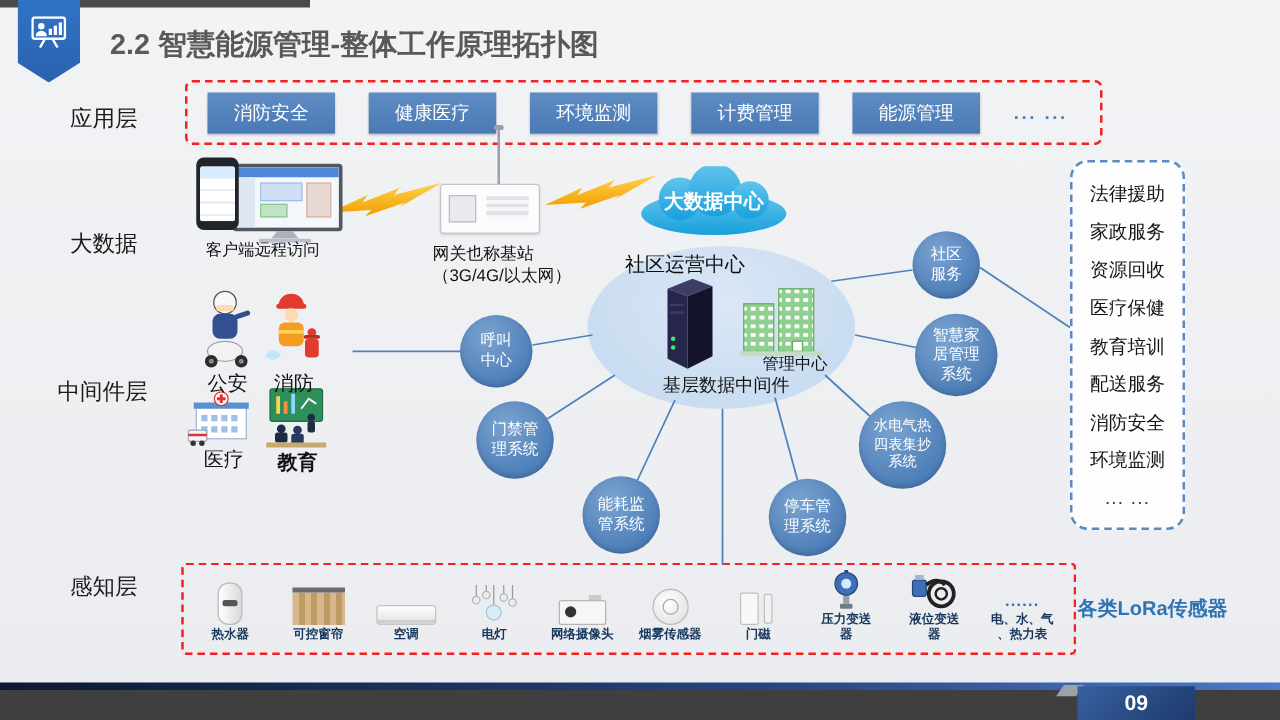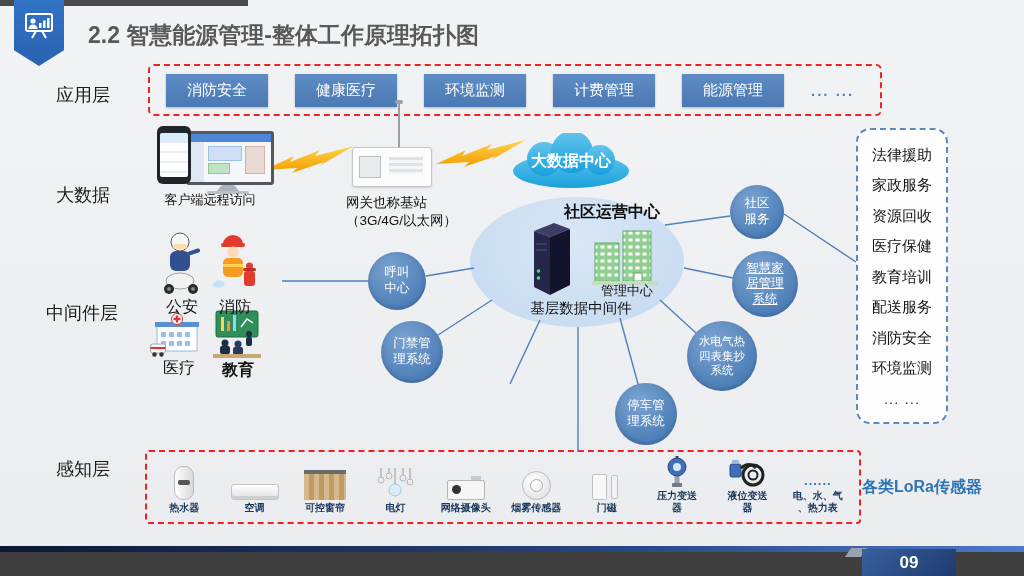--- a/index.html
+++ b/index.html
@@ -54,36 +54,36 @@
             background:repeating-linear-gradient(180deg,#dfe2e7 0 3px,#f6f7f9 3px 6px);}
   .gw-antenna{left:398px;top:104px;width:2px;height:44px;background:#9aa0a8;}
   .gw-antenna-tip{left:395px;top:100px;width:8px;height:4px;background:#9aa0a8;border-radius:2px;}
   .gateway-caption{left:346px;top:194px;width:132px;white-space:pre-line;font-size:13.5px;line-height:1.3;color:#111;}
   .cloud{left:510px;top:133px;}
   .cloud-label{left:510px;top:151px;width:122px;text-align:center;color:#fff;font-weight:bold;font-size:16px;z-index:2;}
 
   
   .op-ellipse{left:470px;top:197px;width:214px;height:130px;border-radius:50%;
               background:radial-gradient(ellipse at 50% 35%,#dae7f6,#c3d8ef);}
-  .op-title{left:500px;top:202px;width:160px;text-align:right;font-size:16px;font-weight:700;color:#0d0d0d;z-index:2;}
+  .op-title{left:500px;top:202px;width:160px;text-align:left;font-size:16px;font-weight:400;color:#0d0d0d;z-index:2;}
   .server{left:524px;top:221px;z-index:2;} .building{left:592px;top:223px;z-index:2;}
-  .mgmt-caption{left:592px;top:282px;width:70px;text-align:center;font-size:13px;color:#111;z-index:2;}
+  .mgmt-caption{left:592px;top:282px;width:70px;text-align:right;font-size:13px;color:#111;z-index:2;}
   .mw-caption{left:508px;top:299px;width:146px;text-align:center;font-size:14.5px;color:#111;z-index:2;}
 
   
   .sys-circle{border-radius:50%;display:flex;align-items:center;justify-content:center;text-align:center;
       color:#fff;white-space:pre-line;font-size:12.5px;line-height:1.25;z-index:2;
       background:radial-gradient(circle at 38% 30%,#7aa3d0,#4b7cb6 75%);
       box-shadow:inset 0 -2px 4px rgba(0,0,0,.15);}
   .c-call{left:368px;top:252px;width:58px;height:58px;}
   .c-access{left:381px;top:321px;width:62px;height:62px;}
   .c-energy{left:466px;top:381px;width:62px;height:62px;}
   .c-parking{left:615px;top:383px;width:62px;height:62px;}
   .c-meters{left:687px;top:321px;width:70px;height:70px;font-size:11.5px;}
-  .c-home{left:732px;top:251px;width:66px;height:66px;text-decoration:underline;}
+  .c-home{left:732px;top:251px;width:66px;height:66px;}
   .c-community{left:730px;top:185px;width:54px;height:54px;}
 
   
   .agency-label{font-size:16px;color:#111;text-align:center;}
   .al-police{left:158px;top:297px;width:48px;} .al-fire{left:210px;top:297px;width:50px;}
   .al-medical{left:152px;top:358px;width:54px;} .al-education{left:212px;top:360px;width:52px;font-weight:bold;}
   .ic-police{left:160px;top:231px;} .ic-fire{left:210px;top:233px;}
   .ic-medical{left:150px;top:313px;} .ic-education{left:211px;top:309px;}
 
   
@@ -256,20 +256,22 @@
     <rect x="42" y="50" width="8" height="8" fill="#fff" stroke="#63ad63"></rect>
     <rect x="0" y="58" width="66" height="4" fill="#c2ddc2"></rect>
   </svg>
   <div class="mgmt-caption">管理中心</div>
   <div class="mw-caption">基层数据中间件</div>
 
   <div class="sys-circle c-call">呼叫
 中心</div>
   <div class="sys-circle c-access">门禁管
 理系统</div>
+  <div class="sys-circle c-energy">能耗监
+管系统</div>
   <div class="sys-circle c-parking">停车管
 理系统</div>
   <div class="sys-circle c-meters">水电气热
 四表集抄
 系统</div>
   <div class="sys-circle c-home">智慧家
 居管理
 系统</div>
   <div class="sys-circle c-community">社区
 服务</div>
@@ -351,29 +353,29 @@
   <div class="sensor-box"></div>
   <div class="sensor-row">
     <div class="sensor">
       <div class="s-icon">
           <div class="ic-heater"></div>
         </div>
       <div class="s-label">热水器</div>
     </div>
     <div class="sensor">
       <div class="s-icon">
+          <div class="ic-curtain"></div>
+        </div>
+      <div class="s-label">可控窗帘</div>
+    </div>
+    <div class="sensor">
+      <div class="s-icon">
           <div class="ic-ac"></div>
         </div>
       <div class="s-label">空调</div>
-    </div>
-    <div class="sensor">
-      <div class="s-icon">
-          <div class="ic-curtain"></div>
-        </div>
-      <div class="s-label">可控窗帘</div>
     </div>
     <div class="sensor">
       <div class="s-icon">
         <svg width="40" height="32" viewBox="0 0 40 32">
           <g stroke="#9a9a9a" stroke-width="1">
             <line x1="6" y1="0" x2="6" y2="9"></line>
               <line x1="14" y1="0" x2="14" y2="5"></line>
             <line x1="20" y1="0" x2="20" y2="16"></line>
               <line x1="28" y1="0" x2="28" y2="7"></line>
             <line x1="35" y1="0" x2="35" y2="11"></line>

